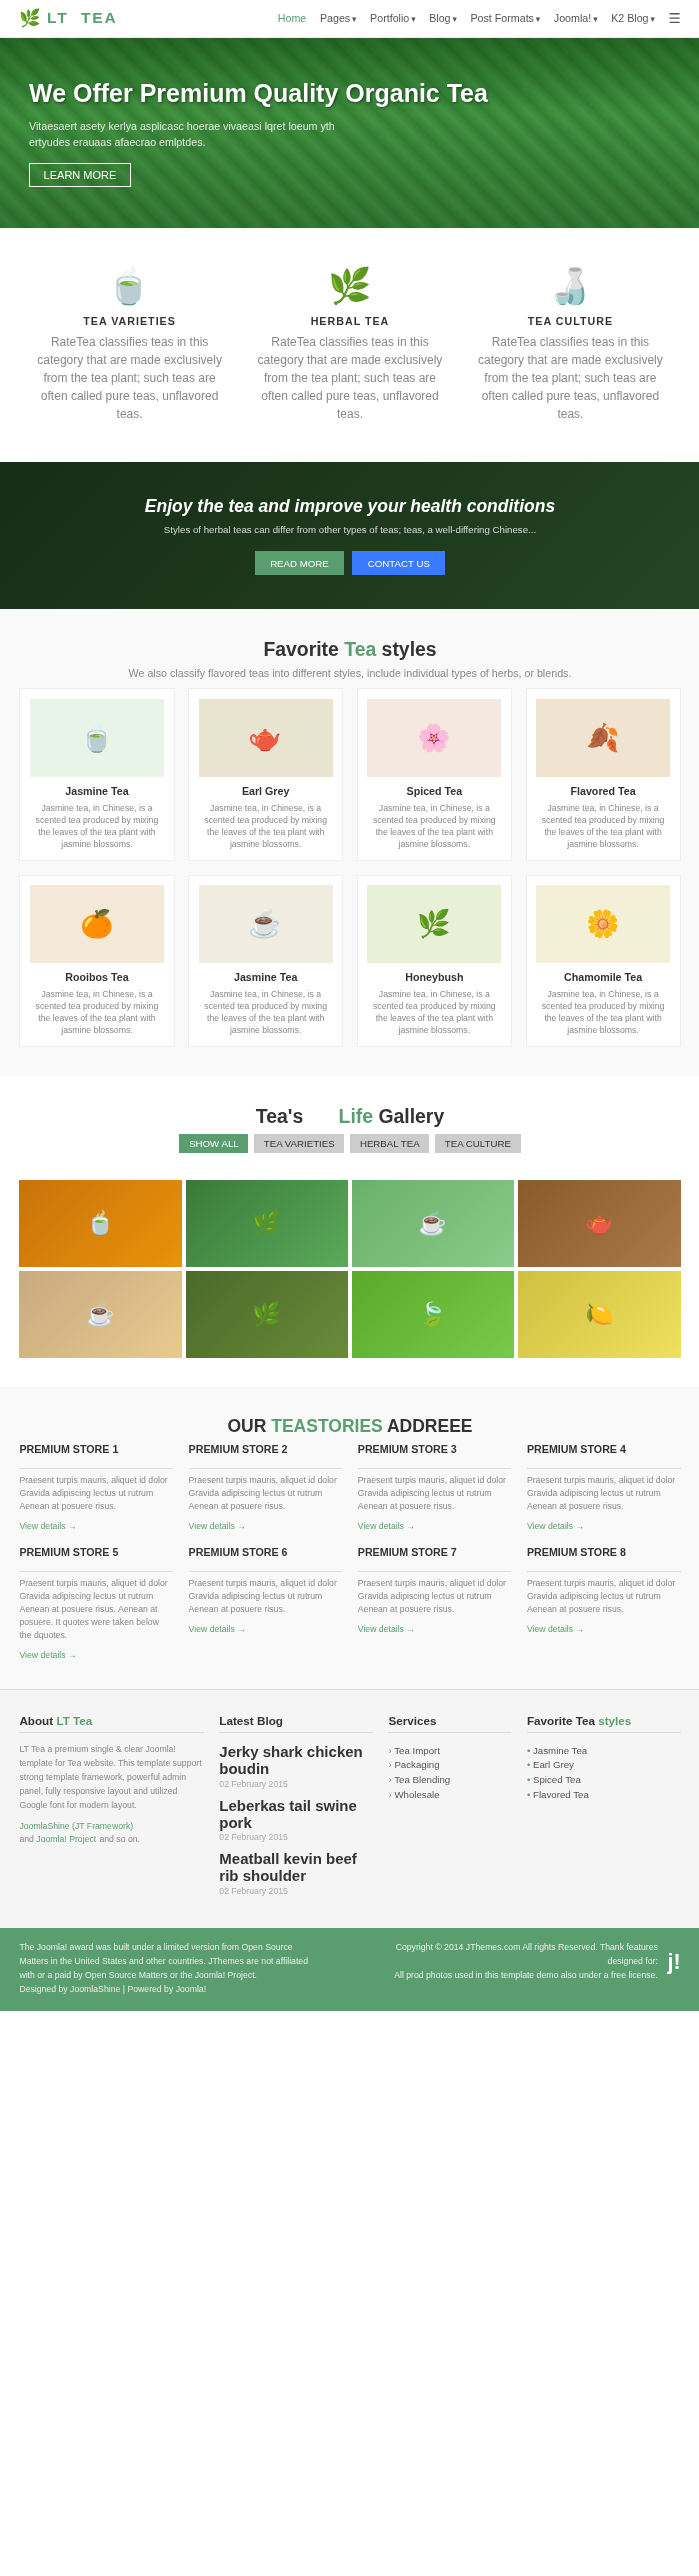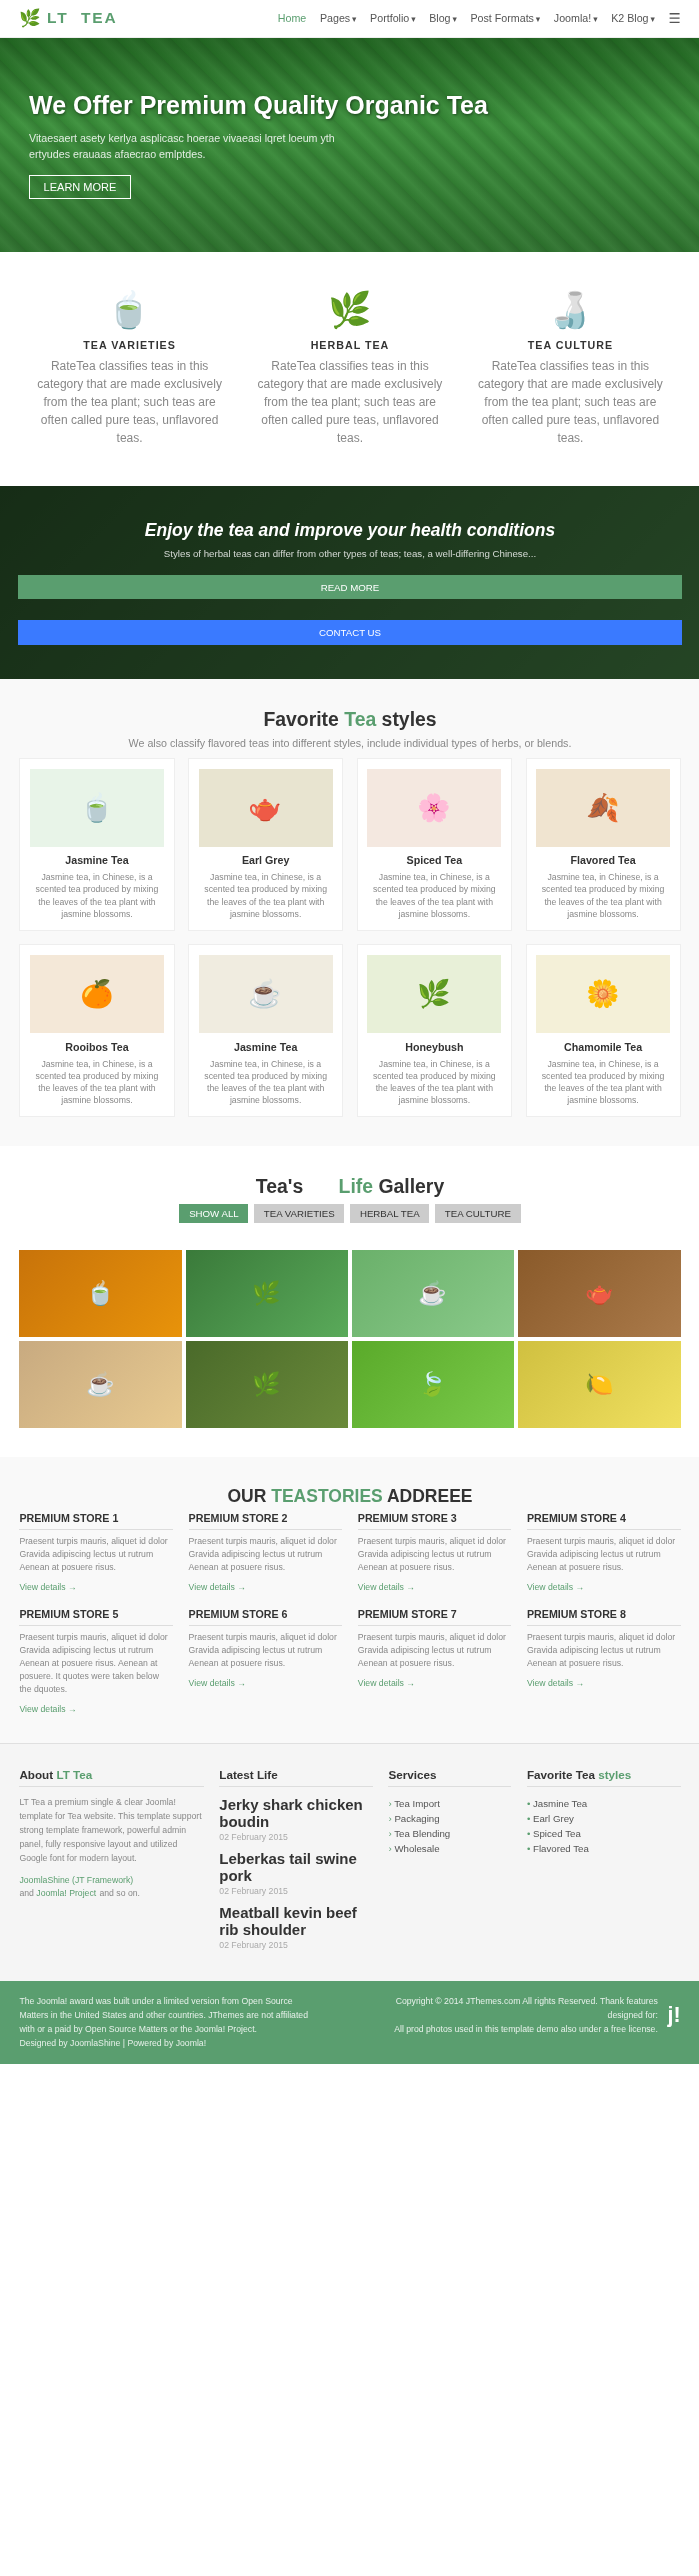--- a/index.html
+++ b/index.html
@@ -11,39 +11,39 @@
     .logo-icon { color: #5a9e6f; font-size: 17.5px; }
     .logo-text { font-size: 15.5px; font-weight: bold; color: #4a4a4a; letter-spacing: 1.9px; }
     .logo-text span { color: #5a9e6f; }
     nav { display: flex; align-items: center; gap: 13.6px; }
     nav a { text-decoration: none; font-size: 10.7px; color: #555; }
     nav a.active { color: #5a9e6f; }
     nav .has-arrow::after { content: '▾'; font-size: 8.7px; margin-left: 1.9px; }
     nav .menu-icon { font-size: 13.6px; color: #555; cursor: pointer; }
 
     
-    .hero { position: relative; height: 214px; background: linear-gradient(to bottom, #2d6a2d 0%, #4a9a4a 40%, #3d7a3d 100%); overflow: hidden; display: flex; align-items: center; }
+    .hero { position: relative; height: 190px; background: linear-gradient(to bottom, #2d6a2d 0%, #4a9a4a 40%, #3d7a3d 100%); overflow: hidden; display: flex; align-items: center; }
     .hero-bg { position: absolute; inset: 0; background: repeating-linear-gradient(45deg, rgba(0,80,0,0.3) 0px, rgba(0,100,0,0.1) 9.7px, rgba(0,60,0,0.3) 19.4px); }
     .hero-content { position: relative; z-index: 2; padding: 19.4px 29px; }
     .hero-title { font-size: 25px; font-weight: bold; color: #fff; text-shadow: 1px 1px 2.9px rgba(0,0,0,0.5); line-height: 1.2; margin-bottom: 9.7px; }
     .hero-subtitle { font-size: 10.7px; color: rgba(255,255,255,0.85); line-height: 1.5; margin-bottom: 13.6px; max-width: 311px; }
     .hero-btn { display: inline-block; background: transparent; border: 1px solid #fff; color: #fff; padding: 4.9px 13.6px; font-size: 11px; cursor: pointer; }
 
     
     .features { background: #fff; padding: 29px 19.4px; display: flex; justify-content: space-around; text-align: center; }
     .feature-item { flex: 1; padding: 9.7px; }
     .feature-icon { font-size: 35px; margin-bottom: 7.8px; }
     .feature-title { font-size: 10.7px; font-weight: bold; color: #333; text-transform: uppercase; letter-spacing: 1px; margin-bottom: 5.8px; }
     .feature-desc { font-size: 12px; color: #888; line-height: 1.5; }
 
     
     .banner { background: linear-gradient(to bottom, rgba(0,0,0,0.5), rgba(0,0,0,0.5)), linear-gradient(135deg, #2d5a2d, #4a8a4a); padding: 34px 18px; text-align: center; position: relative; }
     .banner-title { font-size: 17.5px; color: #fff; font-style: italic; margin-bottom: 7.8px; }
     .banner-subtitle { font-size: 9.7px; color: rgba(255,255,255,0.8); margin-bottom: 15.5px; }
-    .banner-btns { display: flex; gap: 21px; justify-content: center; flex-direction: column; }
+    .banner-btns { display: flex; gap: 8px; justify-content: center; }
     .btn-read { background: #5a9e6f; color: #fff; border: none; padding: 6.8px 15.5px; font-size: 9.7px; cursor: pointer; }
     .btn-contact { background: #3a7aff; color: #fff; border: none; padding: 6.8px 15.5px; font-size: 9.7px; cursor: pointer; }
 
     
     .section { padding: 29px 19.4px; background: #f9f9f9; }
     .section-title { text-align: center; font-size: 19.4px; font-weight: bold; color: #333; margin-bottom: 5.8px; }
     .section-title span { color: #5a9e6f; }
     .section-subtitle { text-align: center; font-size: 10.7px; color: #888; margin-bottom: 9px; }
     .tea-grid { display: grid; grid-template-columns: repeat(4, 1fr); gap: 13.6px; }
     .tea-card { background: #fff; border: 1px solid #eee; padding: 9.7px; text-align: center; }
@@ -67,21 +67,21 @@
     .gallery-img.bright-green { background: linear-gradient(135deg, #5aaa2a, #7aca4a); }
     .gallery-img.lemon { background: linear-gradient(135deg, #d0c040, #f0e060); }
 
     
     .stores-section { padding: 29px 19.4px; background: #f9f9f9; }
     .stores-title { text-align: center; font-size: 17.5px; font-weight: bold; color: #333; margin-bottom: 5.8px; text-transform: uppercase; }
     .stores-title span { color: #5a9e6f; }
     .stores-subtitle { text-align: center; font-size: 10.7px; color: #888; margin-bottom: 19.4px; }
     .stores-grid { display: grid; grid-template-columns: repeat(4, 1fr); gap: 15.5px; }
     .store-item { }
-    .store-name { font-size: 10.7px; font-weight: bold; color: #333; text-transform: uppercase; margin-bottom: 4.9px; border-bottom: 1px solid #ddd; padding-bottom: 5px; }
+    .store-name { font-size: 10.7px; font-weight: bold; color: #333; text-transform: uppercase; margin-bottom: 4.9px; border-bottom: 1px solid #ddd; padding-bottom: 13px; }
     .store-desc { font-size: 8.7px; color: #888; line-height: 1.5; margin-bottom: 4.9px; }
     .store-link { font-size: 8.7px; color: #5a9e6f; text-decoration: none; cursor: pointer; }
     .store-link::after { content: ' →'; }
 
     
     .footer { background: #f5f5f5; padding: 24px 19.4px; display: grid; grid-template-columns: 1.2fr 1fr 0.8fr 1fr; gap: 15.5px; border-top: 1px solid #e0e0e0; }
     .footer-col-title { font-size: 11.7px; font-weight: bold; color: #333; margin-bottom: 9.7px; border-bottom: 1px solid #ddd; padding-bottom: 4.9px; }
     .footer-col-title span { color: #5a9e6f; }
     .footer-text { font-size: 8.7px; color: #888; line-height: 1.6; margin-bottom: 5.8px; }
     .footer-link { font-size: 8.7px; color: #5a9e6f; text-decoration: none; }
@@ -284,21 +284,21 @@
       About <span>LT Tea</span>
     </div>
     <p class="footer-text">LT Tea a premium single &amp; clear Joomla! template for Tea website. This template support strong template framework, powerful admin panel, fully responsive layout and utilized Google font for modern layout.</p>
     <a class="footer-link">JoomlaShine (JT Framework)</a><br>
     <span class="footer-text"> and </span>
     <a class="footer-link">Joomla! Project</a>
     <span class="footer-text">and so on.</span>
   </div>
 
   <div class="footer-col">
-    <div class="footer-col-title">Latest Life</div>
+    <div class="footer-col-title">Latest Blog</div>
     <div class="footer-news-item">
       <div class="footer-news-title">Jerky shark chicken boudin</div>
       <div class="footer-news-date">02 February 2015</div>
     </div>
     <div class="footer-news-item">
       <div class="footer-news-title">Leberkas tail swine pork</div>
       <div class="footer-news-date">02 February 2015</div>
     </div>
     <div class="footer-news-item">
       <div class="footer-news-title">Meatball kevin beef rib shoulder</div>

